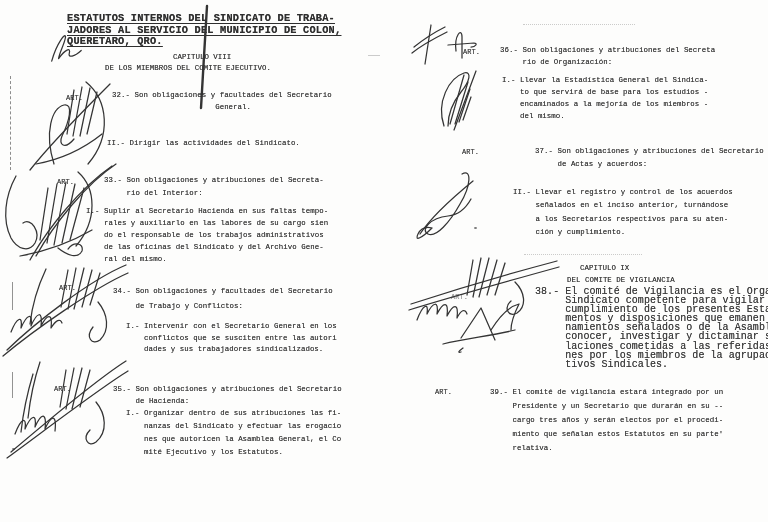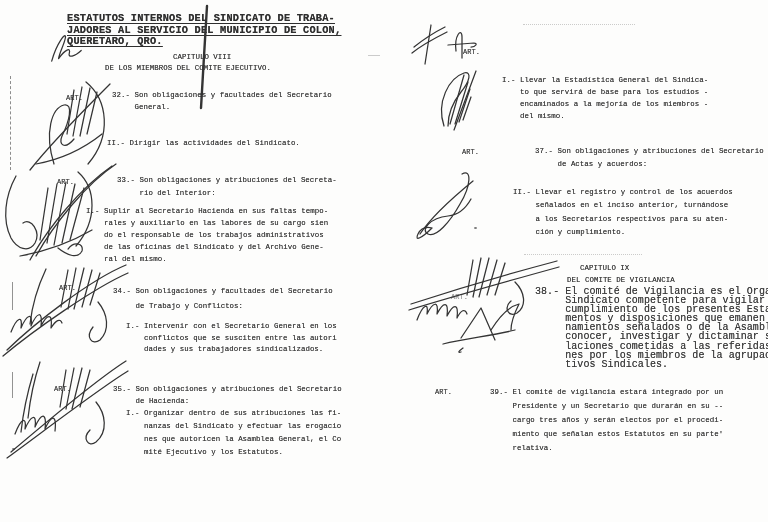--- a/index.html
+++ b/index.html
@@ -36,26 +36,26 @@
 <div id="canvas">
 
   <div class="tw title" style="left:67px;top:13px;">ESTATUTOS INTERNOS DEL SINDICATO DE TRABA-
 JADORES AL SERVICIO DEL MUNICIPIO DE COLON,
 QUERETARO, QRO.</div>
 
   <div class="tw" style="left:173px;top:51px;">CAPITULO VIII</div>
   <div class="tw" style="left:105px;top:62px;">DE LOS MIEMBROS DEL COMITE EJECUTIVO.</div>
 
   <div class="tw artlbl" style="left:66px;top:92px;">ART.</div>
-  <div class="tw" style="left:112px;top:89px;">32.- Son obligaciones y facultades del Secretario
+  <div class="tw" style="left:112px;top:89px;text-align:center;">32.- Son obligaciones y facultades del Secretario
      General.</div>
   <div class="tw" style="left:107px;top:120px;margin-top:17px;">II.- Dirigir las actividades del Sindicato.</div>
 
   <div class="tw artlbl" style="left:57px;top:176px;">ART.</div>
-  <div class="tw" style="left:117px;top:174px;line-height:12.5px;">33.- Son obligaciones y atribuciones del Secreta-
+  <div class="tw" style="left:104px;top:174px;line-height:12.5px;">33.- Son obligaciones y atribuciones del Secreta-
      rio del Interior:</div>
   <div class="tw" style="left:86px;top:205px;line-height:12.1px;">I.- Suplir al Secretario Hacienda en sus faltas tempo-
     rales y auxiliarlo en las labores de su cargo sien
     do el responsable de los trabajos administrativos
     de las oficinas del Sindicato y del Archivo Gene-
     ral del mismo.</div>
 
   <div class="tw artlbl" style="left:59px;top:282px;">ART.</div>
   <div class="tw" style="left:113px;top:284px;line-height:15px;">34.- Son obligaciones y facultades del Secretario
      de Trabajo y Conflictos:</div>
@@ -67,20 +67,22 @@
   <div class="tw" style="left:113px;top:383px;line-height:12px;">35.- Son obligaciones y atribuciones del Secretario
      de Hacienda:</div>
   <div class="tw" style="left:126px;top:407px;line-height:12.9px;">I.- Organizar dentro de sus atribuciones las fi-
     nanzas del Sindicato y efectuar las erogacio
     nes que autoricen la Asamblea General, el Co
     mité Ejecutivo y los Estatutos.</div>
 
   <div class="dotrule" style="left:523px;top:24px;width:112px;"></div>
 
   <div class="tw artlbl" style="left:463px;top:46px;">ART.</div>
+  <div class="tw" style="left:500px;top:44px;line-height:12px;">36.- Son obligaciones y atribuciones del Secreta
+     rio de Organización:</div>
   <div class="tw" style="left:502px;top:74px;line-height:12px;">I.- Llevar la Estadística General del Sindica-
     to que servirá de base para los estudios -
     encaminados a la mejoría de los miembros -
     del mismo.</div>
 
   <div class="tw artlbl" style="left:462px;top:146px;">ART.</div>
   <div class="tw" style="left:500px;top:145px;line-height:12.5px;margin-left:35px;">37.- Son obligaciones y atribuciones del Secretario
      de Actas y acuerdos:</div>
   <div class="tw" style="left:513px;top:186px;line-height:13.3px;">II.- Llevar el registro y control de los acuerdos
      señalados en el inciso anterior, turnándose

